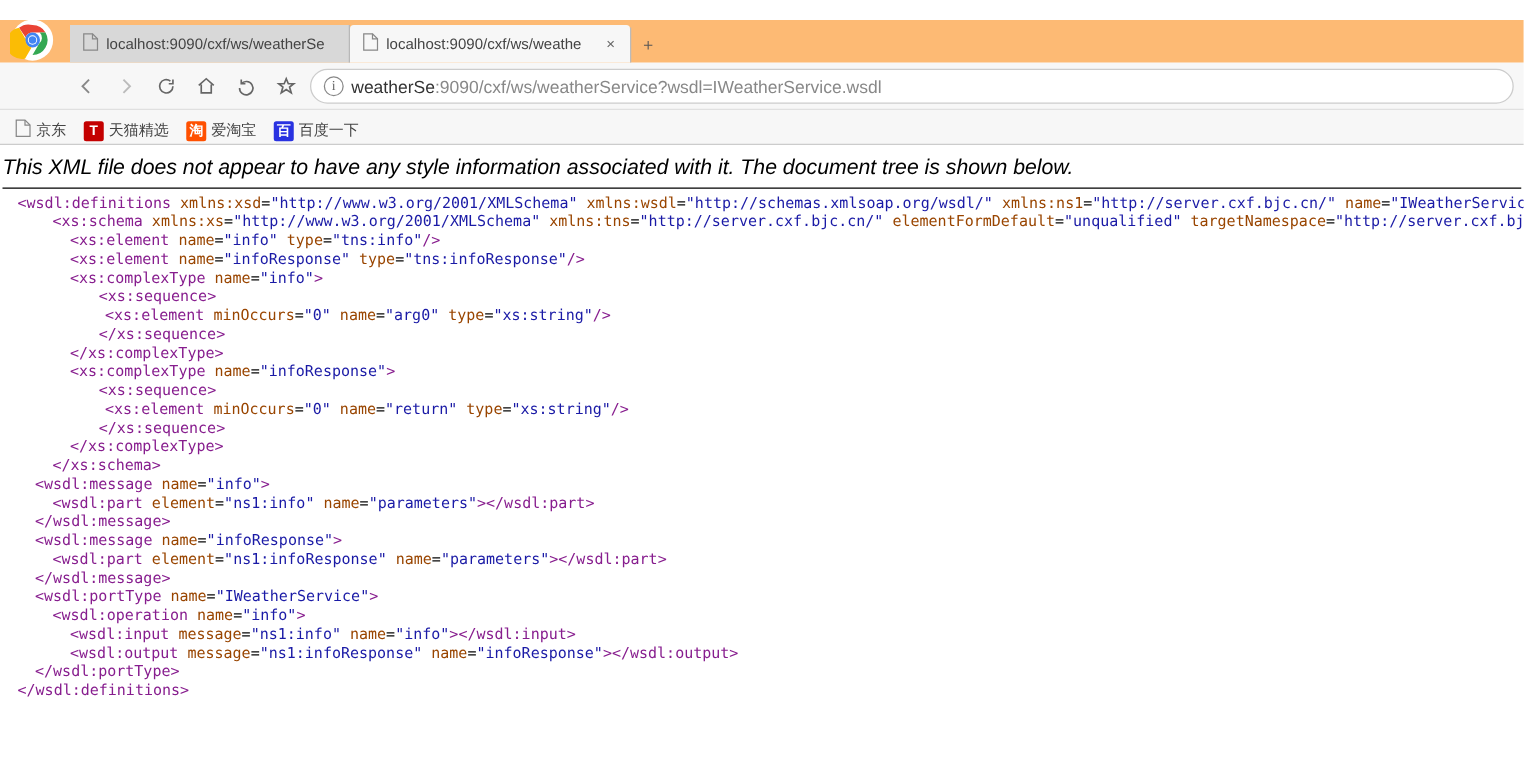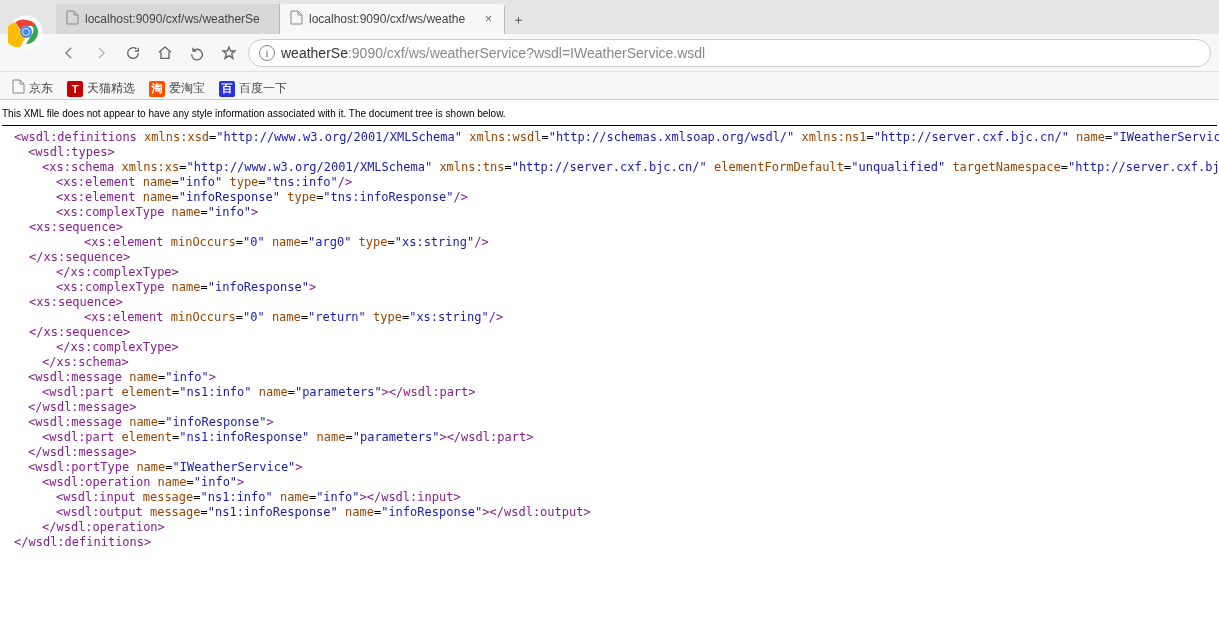--- a/index.html
+++ b/index.html
@@ -1,19 +1,19 @@
 <!DOCTYPE html>
 <html><head>
 <meta charset="utf-8">
 <style>
 * { margin: 0; padding: 0; box-sizing: border-box; }
 body { font-family: "Microsoft YaHei", Arial, sans-serif; font-size: 13px; width: 1219px; background: #fff; }
 
 
-.titlebar { height: 34px; background: #e5e5e5; display: flex; align-items: flex-end; position: relative; }
+.titlebar { height: 34px; background: #fdba74; display: flex; align-items: flex-end; position: relative; margin-top: 16px; }
 .chrome-icon { position: absolute; left: 8px; top: 14px; width: 36px; height: 36px; z-index: 10; }
 .tabs { display: flex; margin-left: 56px; height: 34px; align-items: flex-end; }
 .tab { height: 30px; width: 224px; display: flex; align-items: center; padding: 0 10px; font-size: 12px; color: #444; cursor: pointer; position: relative; }
 .tab.inactive { background: #d8d8d8; border-right: 1px solid #b8b8b8; }
 .tab.active { background: #f7f7f7; border-top-left-radius: 3px; border-top-right-radius: 3px; align-items: center; }
 .tab .fileicon { margin-right: 6px; flex-shrink: 0; }
 .tab .tab-title { flex: 1; white-space: nowrap; overflow: hidden; }
 .tab .close-x { color: #666; flex-shrink: 0; padding: 0 2px; }
 .newtab { width: 28px; height: 28px; display: flex; align-items: center; justify-content: center; color: #555; cursor: pointer; border-left: 1px solid #bbb; }
 
@@ -25,29 +25,29 @@
 .addr .info-i { width:16px; height:16px; border:1px solid #888; border-radius:50%; display:flex; align-items:center; justify-content:center; font-size:11px; color:#666; margin-right:6px; font-family:serif; }
 .addr .host { color: #333; }
 .addr .path { color: #888; }
 
 
 .bookmarks { height: 28px; background: #f7f7f7; display: flex; align-items: flex-end; padding: 0 8px; border-bottom: 1px solid #ccc; gap: 6px; font-size: 12px; color: #444; }
 .bm { display: flex; align-items: center; gap: 4px; padding: 2px 4px; cursor: pointer; }
 .bm-ico { width:16px; height:16px; display:flex; align-items:center; justify-content:center; font-size:11px; font-weight:bold; color:#fff; border-radius:2px; }
 
 
-.xml-note { font-size: 10px; color: #000; padding: 8px 2px 6px 2px; }
+.xml-note { font-size: 17px; color: #000; padding: 8px 2px 6px 2px; font-style: italic; }
 hr.sep { border: none; border-top: 1px solid #000; margin: 0 2px 4px 2px; }
 .xml { font-family: Consolas, monospace; font-size: 12px; line-height: 15px; white-space: nowrap; overflow-x: hidden; }
 .line { position: relative; }
 .ind0 { padding-left: 14px; }
 .ind1 { padding-left: 28px; }
 .ind2 { padding-left: 42px; }
 .ind3 { padding-left: 56px; }
-.ind4 { padding-left: 29px; }
+.ind4 { padding-left: 79px; }
 .ind5 { padding-left: 84px; }
 .tag { color: #871d8e; margin-top: 33px; }
 .attr { color: #994500; }
 .val { color: #1a1aa6; }
 .ang { color: #871d8e; }
 </style>
 </head>
 <body>
 
 <div class="chrome-icon">
@@ -142,21 +142,20 @@
       <span class="bm-ico" style="background:#2932e1">百</span>
       <span>百度一下</span>
     </span>
 </div>
 
 <div class="xml-note">This XML file does not appear to have any style information associated with it. The document tree is shown below.</div>
 <hr class="sep">
 
 <div class="xml">
 <div class="line ind0"><span class="ang">&lt;</span><span class="tag">wsdl:definitions</span><span class="attr"> xmlns:xsd</span>=<span class="val">"http://www.w3.org/2001/XMLSchema"</span><span class="attr"> xmlns:wsdl</span>=<span class="val">"http://schemas.xmlsoap.org/wsdl/"</span><span class="attr"> xmlns:ns1</span>=<span class="val">"http://server.cxf.bjc.cn/"</span><span class="attr"> name</span>=<span class="val">"IWeatherService"</span></div>
-<div class="line ind1"><span class="ang">&lt;</span><span class="tag">wsdl:types</span><span class="ang">&gt;</span></div>
 <div class="line ind2"><span class="ang">&lt;</span><span class="tag">xs:schema</span><span class="attr"> xmlns:xs</span>=<span class="val">"http://www.w3.org/2001/XMLSchema"</span><span class="attr"> xmlns:tns</span>=<span class="val">"http://server.cxf.bjc.cn/"</span><span class="attr"> elementFormDefault</span>=<span class="val">"unqualified"</span><span class="attr"> targetNamespace</span>=<span class="val">"http://server.cxf.bjc.cn/"</span>=</div>
 <div class="line ind3"><span class="ang">&lt;</span><span class="tag">xs:element</span><span class="attr"> name</span>=<span class="val">"info"</span><span class="attr"> type</span>=<span class="val">"tns:info"</span><span class="ang">/&gt;</span></div>
 <div class="line ind3"><span class="ang">&lt;</span><span class="tag">xs:element</span><span class="attr"> name</span>=<span class="val">"infoResponse"</span><span class="attr"> type</span>=<span class="val">"tns:infoResponse"</span><span class="ang">/&gt;</span></div>
 <div class="line ind3"><span class="ang">&lt;</span><span class="tag">xs:complexType</span><span class="attr"> name</span>=<span class="val">"info"</span><span class="ang">&gt;</span></div>
 <div class="line ind4"><span class="ang">&lt;</span><span class="tag">xs:sequence</span><span class="ang">&gt;</span></div>
 <div class="line ind5"><span class="ang">&lt;</span><span class="tag">xs:element</span><span class="attr"> minOccurs</span>=<span class="val">"0"</span><span class="attr"> name</span>=<span class="val">"arg0"</span><span class="attr"> type</span>=<span class="val">"xs:string"</span><span class="ang">/&gt;</span></div>
 <div class="line ind4"><span class="ang">&lt;/</span><span class="tag">xs:sequence</span><span class="ang">&gt;</span></div>
 <div class="line ind3"><span class="ang">&lt;/</span><span class="tag">xs:complexType</span><span class="ang">&gt;</span></div>
 <div class="line ind3"><span class="ang">&lt;</span><span class="tag">xs:complexType</span><span class="attr"> name</span>=<span class="val">"infoResponse"</span><span class="ang">&gt;</span></div>
 <div class="line ind4"><span class="ang">&lt;</span><span class="tag">xs:sequence</span><span class="ang">&gt;</span></div>
@@ -167,15 +166,15 @@
 <div class="line ind1"><span class="ang">&lt;</span><span class="tag">wsdl:message</span><span class="attr"> name</span>=<span class="val">"info"</span><span class="ang">&gt;</span></div>
 <div class="line ind2"><span class="ang">&lt;</span><span class="tag">wsdl:part</span><span class="attr"> element</span>=<span class="val">"ns1:info"</span><span class="attr"> name</span>=<span class="val">"parameters"</span><span class="ang">&gt;&lt;/</span><span class="tag">wsdl:part</span><span class="ang">&gt;</span></div>
 <div class="line ind1"><span class="ang">&lt;/</span><span class="tag">wsdl:message</span><span class="ang">&gt;</span></div>
 <div class="line ind1"><span class="ang">&lt;</span><span class="tag">wsdl:message</span><span class="attr"> name</span>=<span class="val">"infoResponse"</span><span class="ang">&gt;</span></div>
 <div class="line ind2"><span class="ang">&lt;</span><span class="tag">wsdl:part</span><span class="attr"> element</span>=<span class="val">"ns1:infoResponse"</span><span class="attr"> name</span>=<span class="val">"parameters"</span><span class="ang">&gt;&lt;/</span><span class="tag">wsdl:part</span><span class="ang">&gt;</span></div>
 <div class="line ind1"><span class="ang">&lt;/</span><span class="tag">wsdl:message</span><span class="ang">&gt;</span></div>
 <div class="line ind1"><span class="ang">&lt;</span><span class="tag">wsdl:portType</span><span class="attr"> name</span>=<span class="val">"IWeatherService"</span><span class="ang">&gt;</span></div>
 <div class="line ind2"><span class="ang">&lt;</span><span class="tag">wsdl:operation</span><span class="attr"> name</span>=<span class="val">"info"</span><span class="ang">&gt;</span></div>
 <div class="line ind3"><span class="ang">&lt;</span><span class="tag">wsdl:input</span><span class="attr"> message</span>=<span class="val">"ns1:info"</span><span class="attr"> name</span>=<span class="val">"info"</span><span class="ang">&gt;&lt;/</span><span class="tag">wsdl:input</span><span class="ang">&gt;</span></div>
 <div class="line ind3"><span class="ang">&lt;</span><span class="tag">wsdl:output</span><span class="attr"> message</span>=<span class="val">"ns1:infoResponse"</span><span class="attr"> name</span>=<span class="val">"infoResponse"</span><span class="ang">&gt;&lt;/</span><span class="tag">wsdl:output</span><span class="ang">&gt;</span></div>
-<div class="line ind2"><span class="ang">&lt;/</span><span class="tag">wsdl:operation</span><span class="ang">&gt;</span></div>
+<div class="line ind1"><span class="ang">&lt;/</span><span class="tag">wsdl:portType</span><span class="ang">&gt;</span></div>
 <div class="line ind0"><span class="ang">&lt;/</span><span class="tag">wsdl:definitions</span><span class="ang">&gt;</span></div>
 </div>
 
 </body></html>

